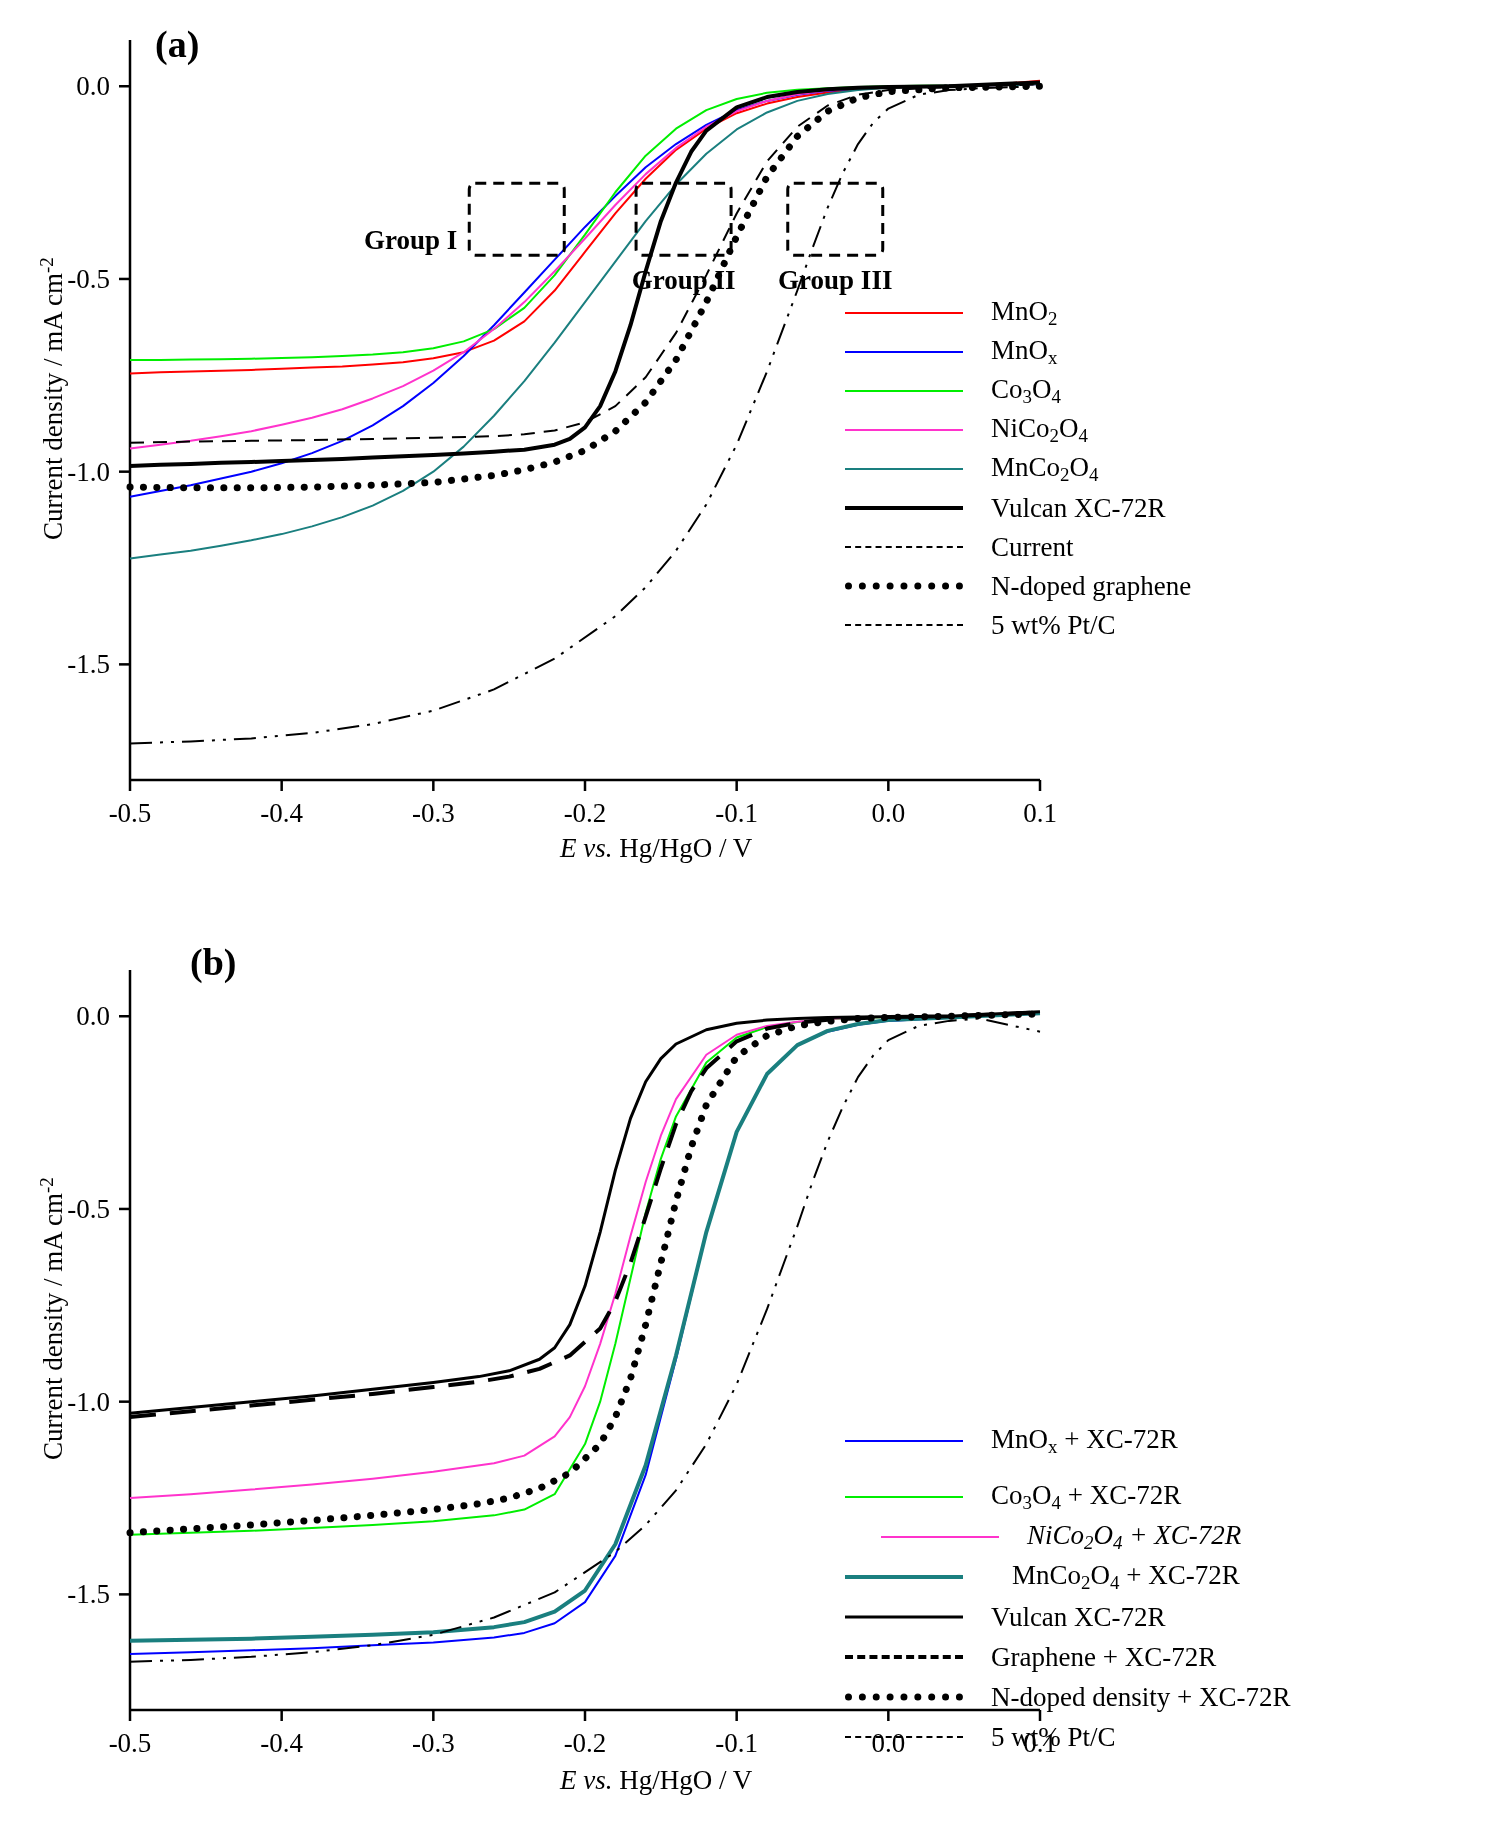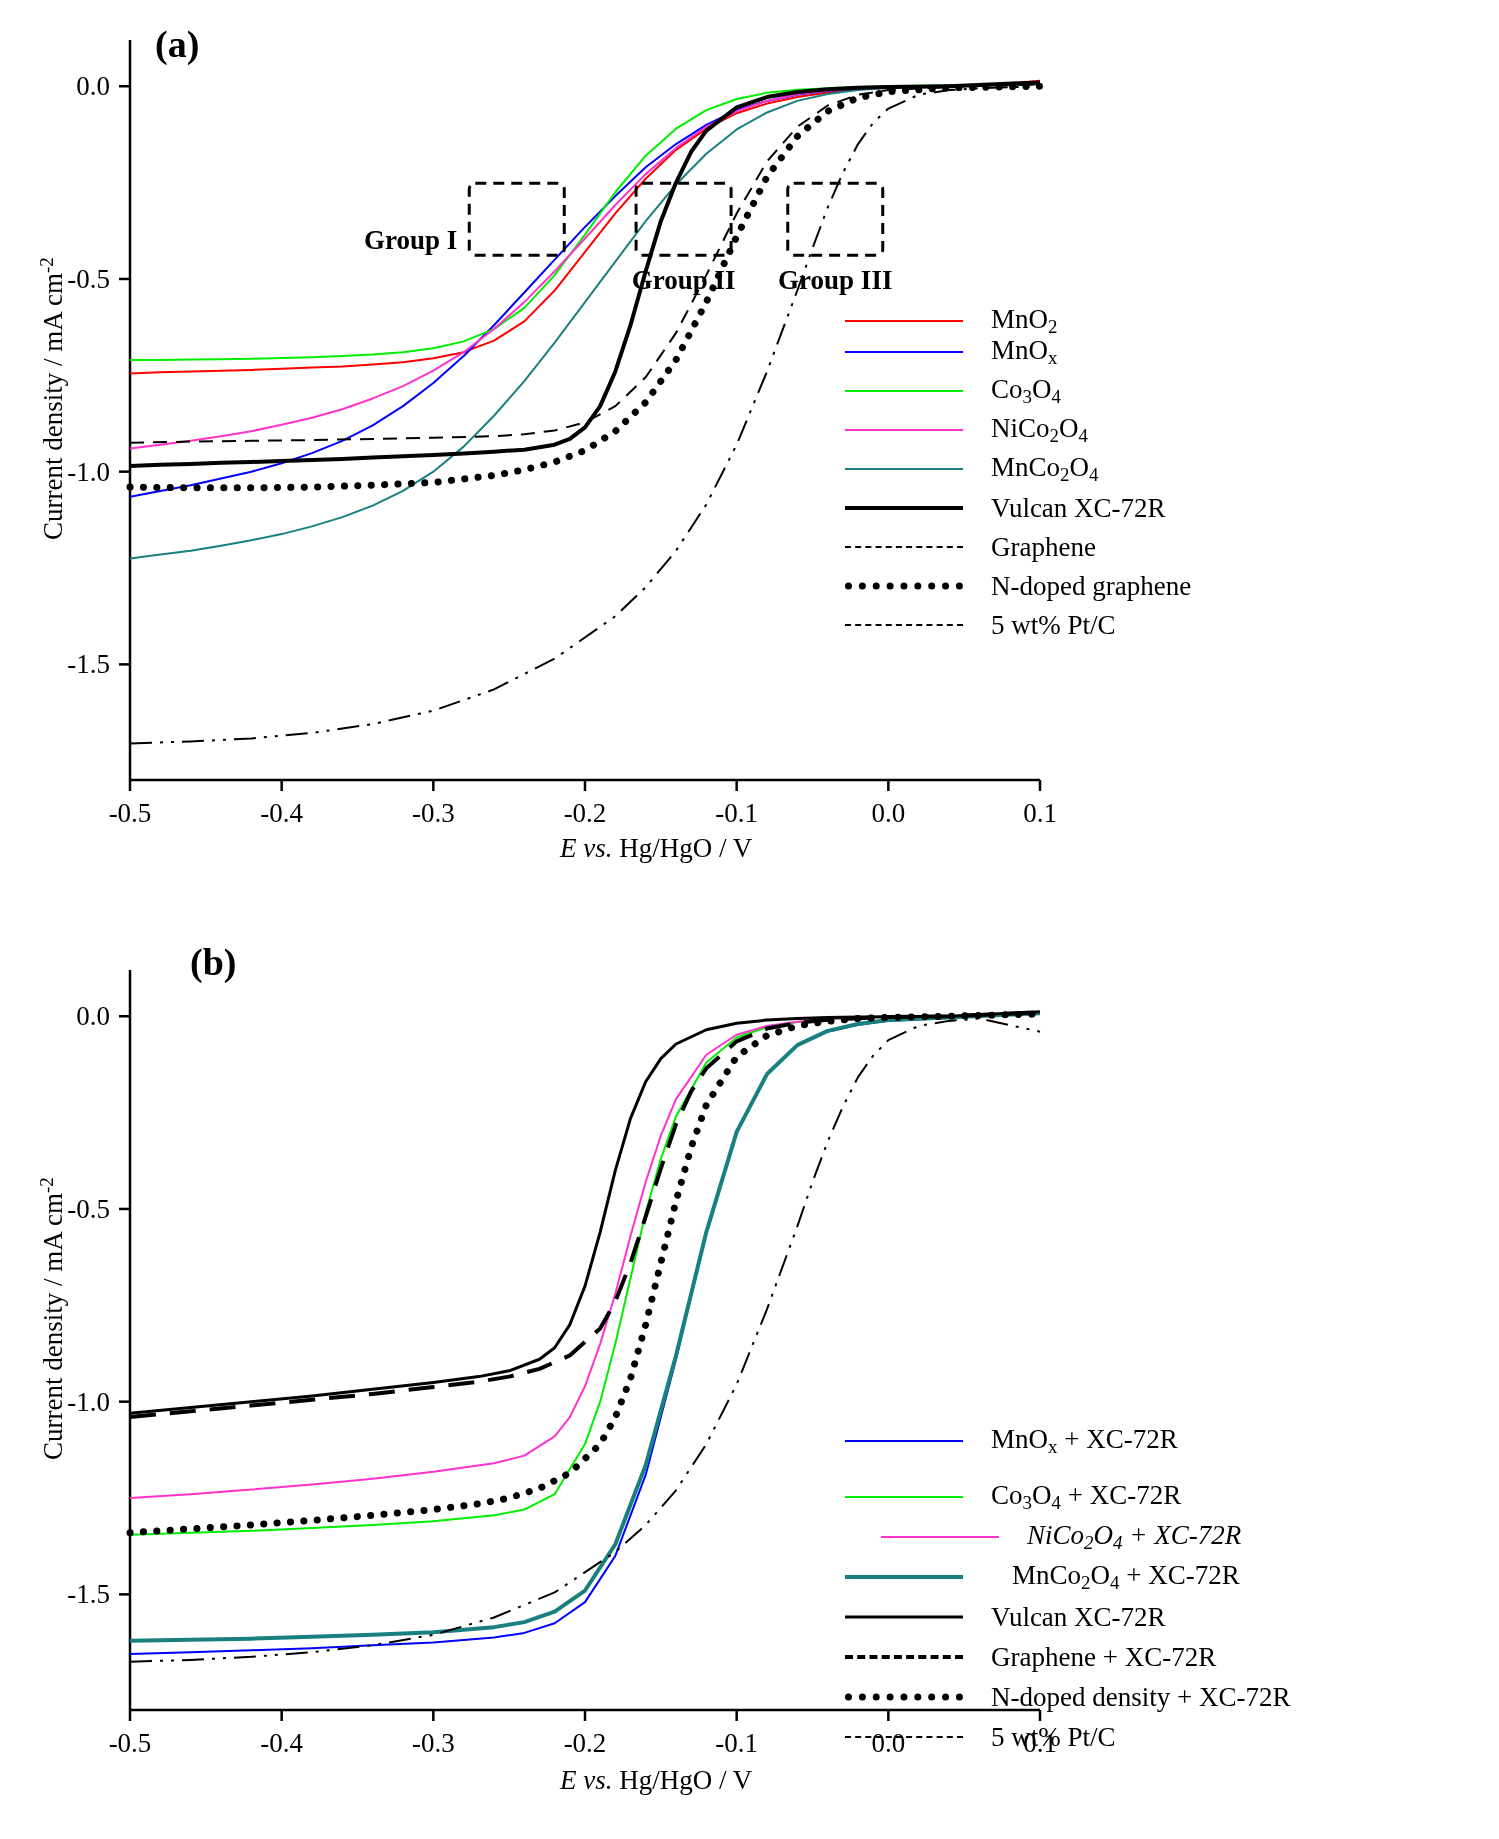--- a/index.html
+++ b/index.html
@@ -63,21 +63,21 @@
           <path d="M130.00,743.39 L190.67,741.46 L251.33,738.38 L312.00,732.98 L372.67,724.11 L433.33,710.63 L494.00,689.43 L554.67,658.59 L615.33,616.20 L645.67,587.29 L676.00,550.68 L706.33,504.43 L736.67,444.69 L767.00,371.46 L797.33,290.52 L812.50,248.13 L827.67,207.66 L842.83,172.97 L858.00,144.06 L873.17,122.86 L888.33,108.60 L918.67,94.73 L949.00,90.10 L979.33,88.18 L1040.00,86.25 " fill="none" stroke="#000000" stroke-width="2" stroke-linejoin="round" stroke-linecap="butt" stroke-dasharray="22,8,3,8,3,8"></path>
           <rect x="469.25" y="183.21875" width="95" height="72" fill="none" stroke="#000" stroke-width="3" stroke-dasharray="11,7" rx="6"></rect>
           <text x="457.25" y="249.21875" text-anchor="end" font-size="27" font-weight="bold" font-family="Liberation Serif, serif" fill="#000">Group I</text>
           <rect x="636.0833333333334" y="183.21875" width="95" height="72" fill="none" stroke="#000" stroke-width="3" stroke-dasharray="11,7" rx="6"></rect>
           <text x="683.5833333333334" y="289.21875" text-anchor="middle" font-size="27" font-weight="bold" font-family="Liberation Serif, serif" fill="#000">Group II</text>
           <rect x="787.75" y="183.21875" width="95" height="72" fill="none" stroke="#000" stroke-width="3" stroke-dasharray="11,7" rx="6"></rect>
           <text x="835.25" y="289.21875" text-anchor="middle" font-size="27" font-weight="bold" font-family="Liberation Serif, serif" fill="#000">Group III</text>
         </svg>
       <div class="panel-label" style="left:155px;top:22px;">(a)</div>
       <div id="legend-a">
-          <div class="legend-item" style="left: 845px; top: 304px; justify-content: flex-end;">
+          <div class="legend-item" style="left: 845px; top: 296px; justify-content: flex-end;">
             <div class="legend-sample">
               <i style="border-top: 2px solid rgb(255, 0, 0);"></i>
             </div>
             <div class="legend-text">MnO<sub>2</sub></div>
           </div>
           <div class="legend-item" style="left: 845px; top: 335px;">
             <div class="legend-sample">
               <i style="border-top: 2px solid rgb(0, 0, 255);"></i>
             </div>
             <div class="legend-text">MnO<sub>x</sub></div>
@@ -103,21 +103,21 @@
           <div class="legend-item" style="left: 845px; top: 491px;">
             <div class="legend-sample">
               <i style="border-top: 4px solid rgb(0, 0, 0);"></i>
             </div>
             <div class="legend-text">Vulcan XC-72R</div>
           </div>
           <div class="legend-item" style="left: 845px; top: 530px;">
             <div class="legend-sample">
               <i style="border-top: 2px dashed rgb(0, 0, 0);"></i>
             </div>
-            <div class="legend-text">Graphene</div>
+            <div class="legend-text">Current</div>
           </div>
           <div class="legend-item" style="left: 845px; top: 569px;">
             <div class="legend-sample">
               <i style="border-top: 7px dotted rgb(0, 0, 0);"></i>
             </div>
             <div class="legend-text">N-doped graphene</div>
           </div>
           <div class="legend-item" style="left: 845px; top: 608px;">
             <div class="legend-sample">
               <i style="border-top: 2px dashed rgb(0, 0, 0);"></i>

